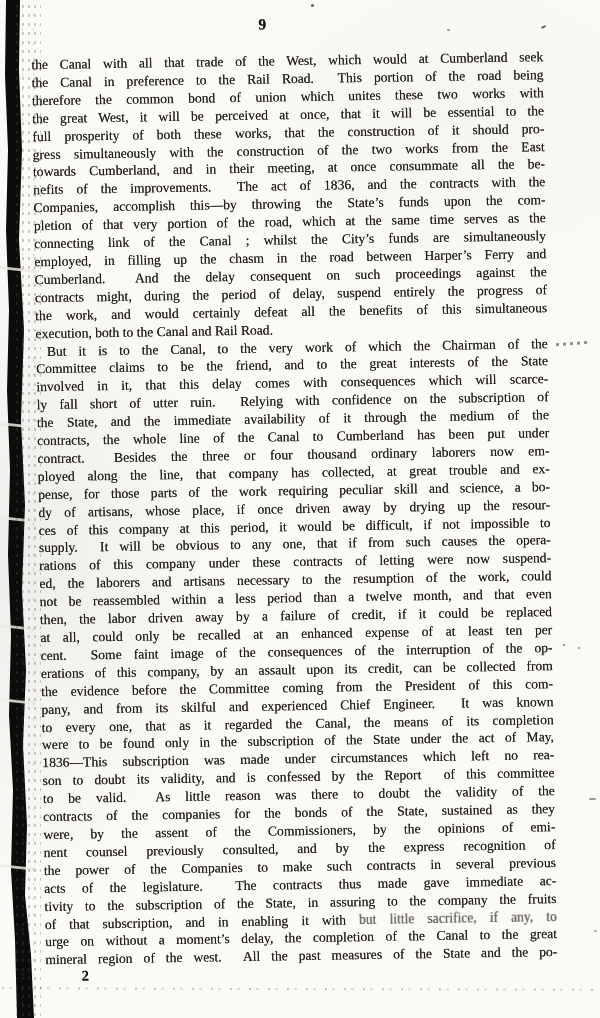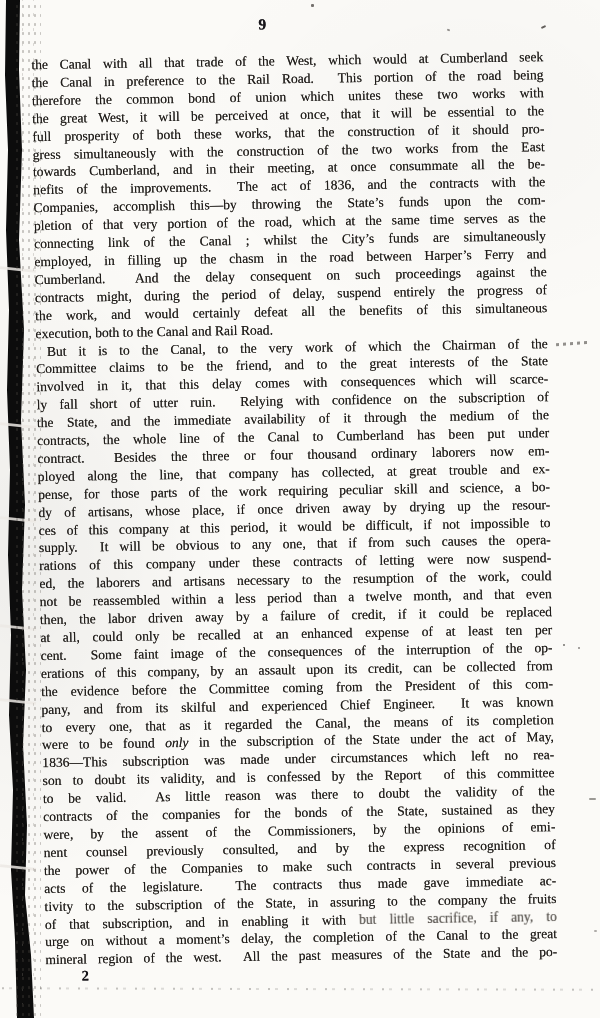--- a/index.html
+++ b/index.html
@@ -26,21 +26,21 @@
     position:absolute;left:38px;top:52px;width:512px;
     color:#211e1b;font-size:13.6px;
     text-shadow:0 .1px .45px rgba(33,30,27,.8);
   }
   .ln{
     height:17.92px;line-height:17.92px;white-space:nowrap;
     text-align:justify;text-align-last:justify;
   }
   .ln.end{text-align-last:left;}
   .ln.indent{text-indent:11px;}
-  .em{font-style:italic;}
+  .em{}
   .faded{color:rgba(82,76,68,.5);filter:blur(.35px);}
   .sig{
     position:absolute;left:74px;top:964px;font-size:14.5px;font-weight:bold;
     color:#17151a;text-shadow:0 0 .5px rgba(20,18,22,.9);
   }
   
   .band{position:absolute;left:0;top:0;width:36px;height:1018px;}
   .band-ink{
     position:absolute;inset:0;background:#0c0c0c;
     clip-path:polygon(6px 0,20px 0,19px 70px,22px 150px,19px 240px,24px 330px,

